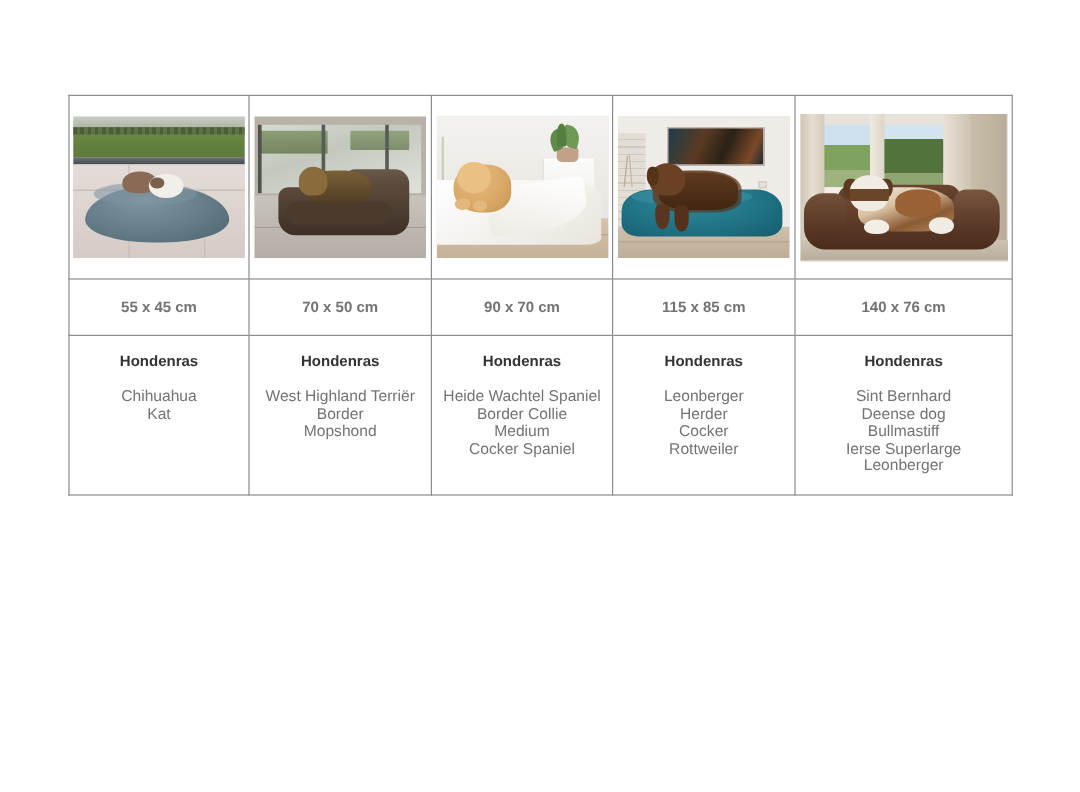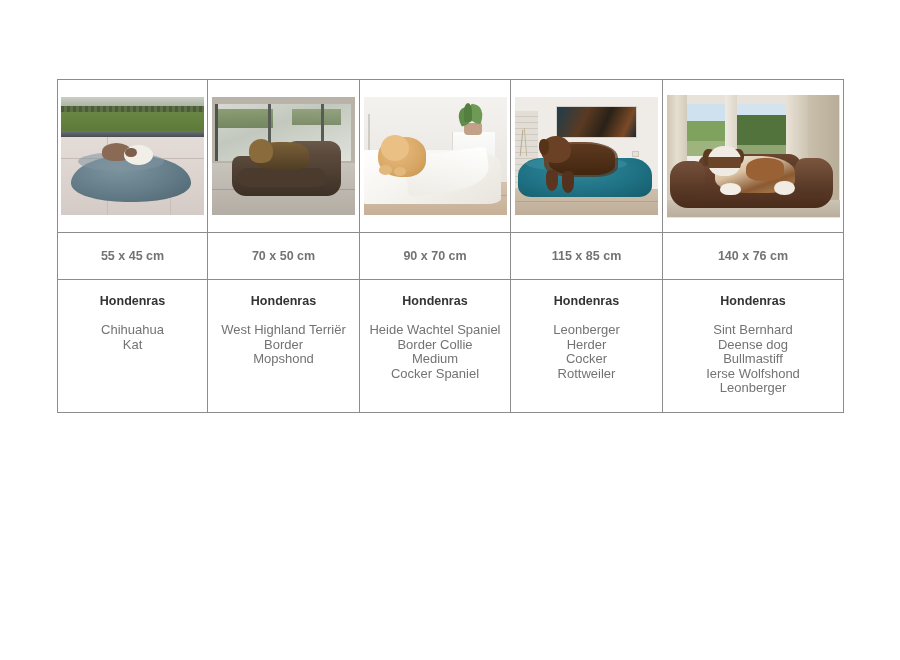--- a/index.html
+++ b/index.html
@@ -432,21 +432,21 @@
           <div class="breed-item">Herder</div>
           <div class="breed-item">Cocker</div>
           <div class="breed-item">Rottweiler</div>
         </td>
 
         <td>
           <div class="breeds-title">Hondenras</div>
           <div class="breed-item">Sint Bernhard</div>
           <div class="breed-item">Deense dog</div>
           <div class="breed-item">Bullmastiff</div>
-          <div class="breed-item">Ierse Wolfshond</div>
+          <div class="breed-item">Ierse Superlarge</div>
           <div class="breed-item">Leonberger</div>
         </td>
       </tr>
 
     </tbody>
   </table>
 
 </div>
 
 </body></html>

